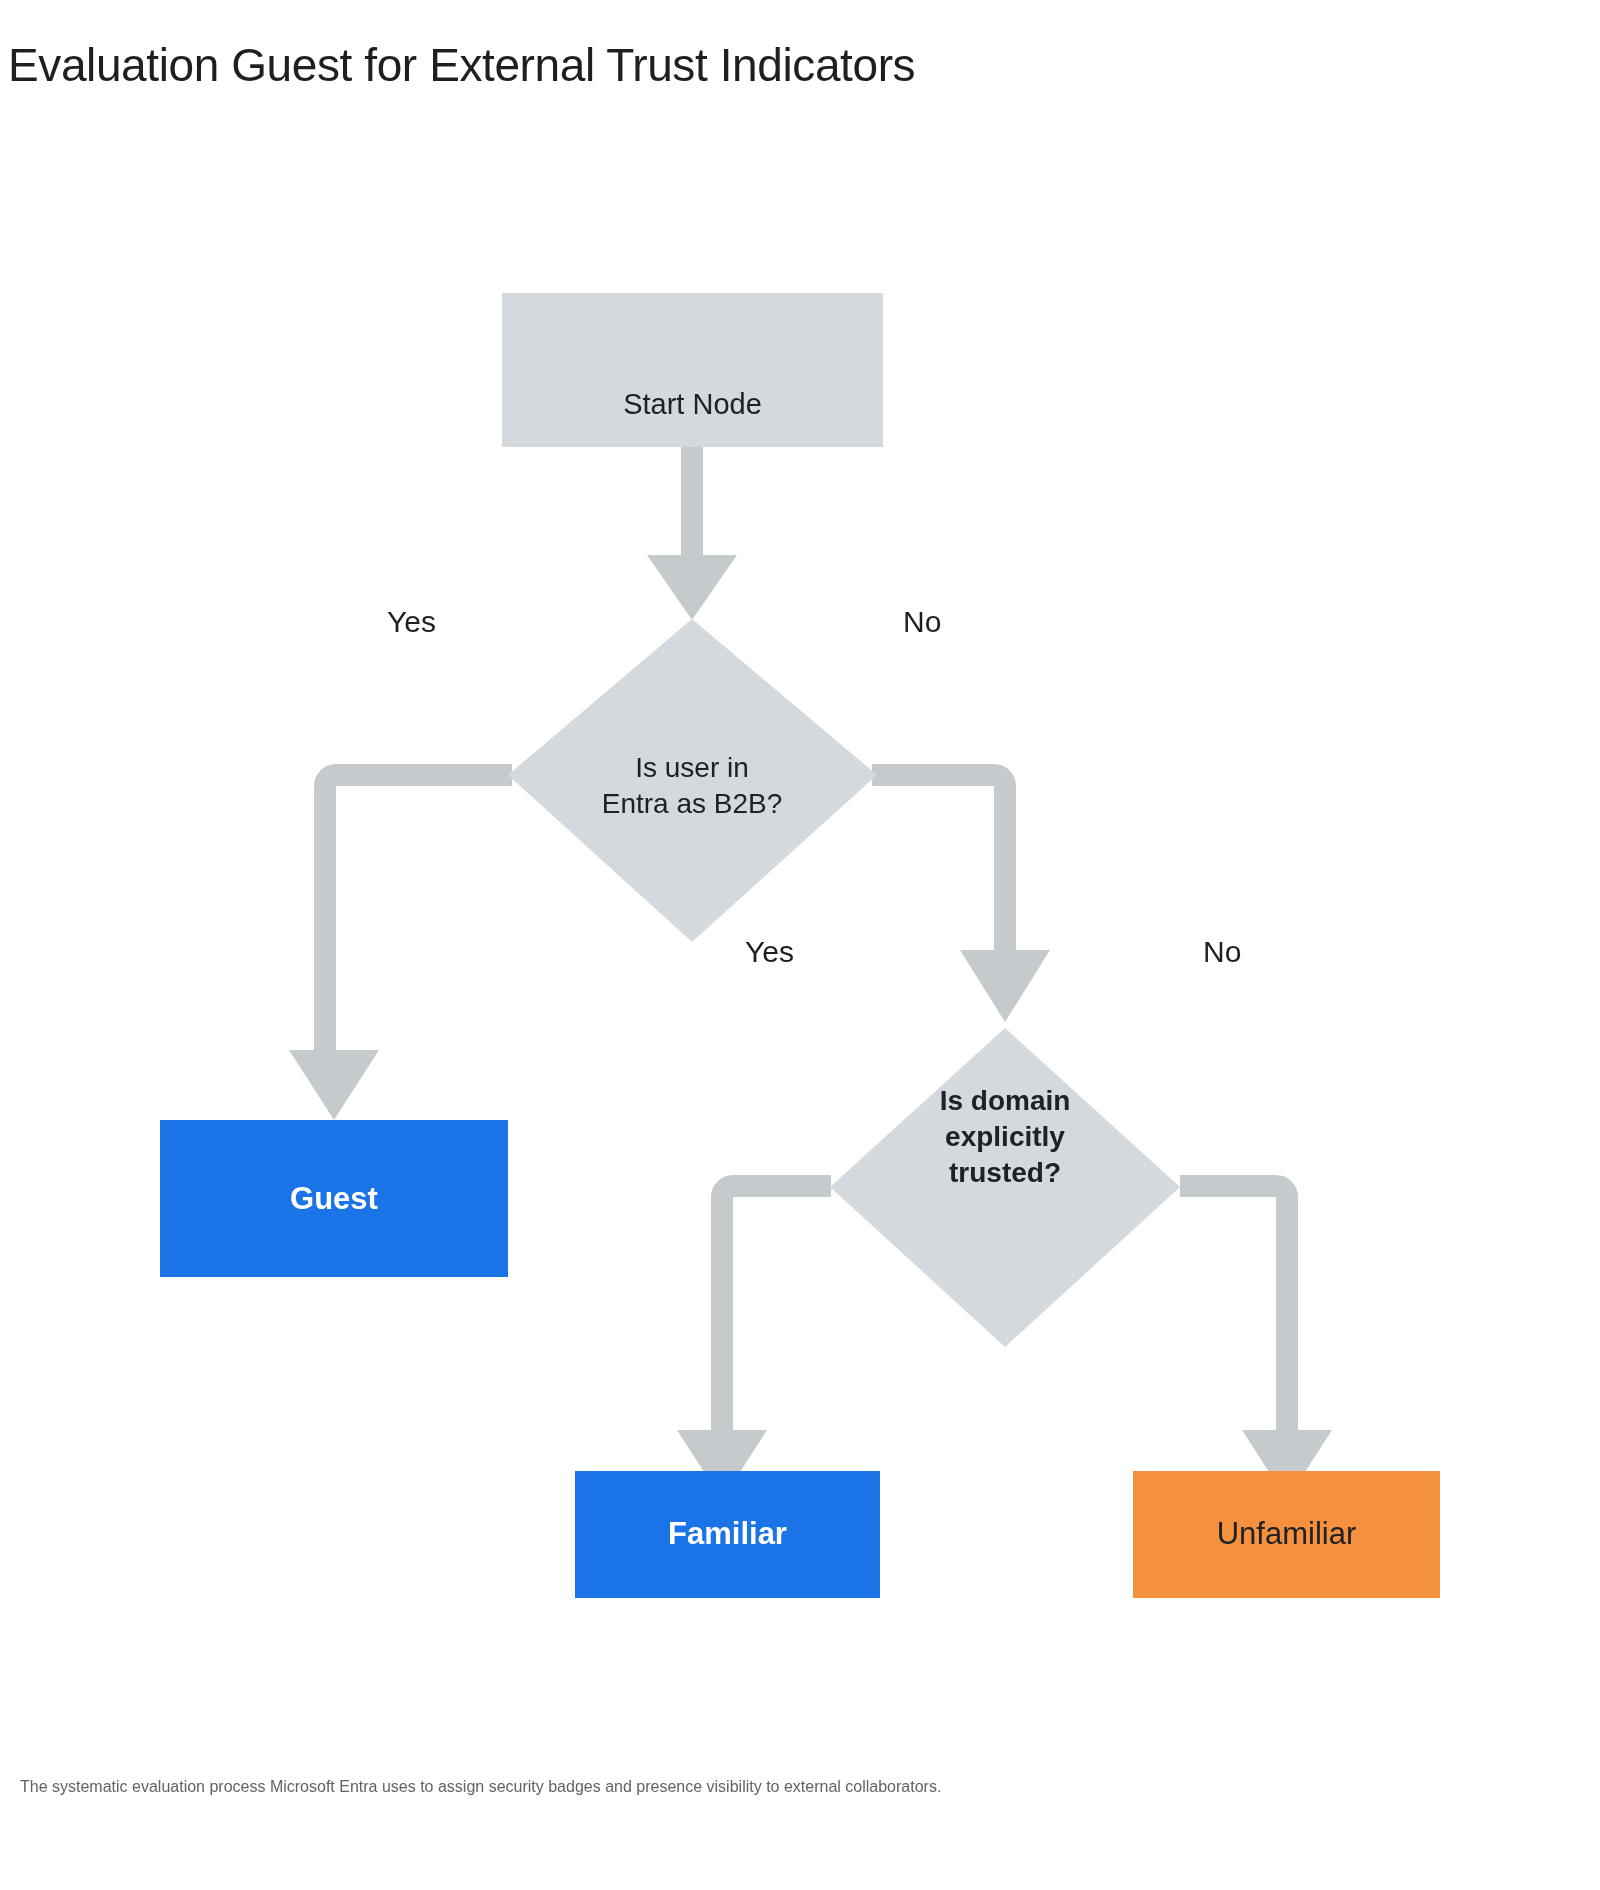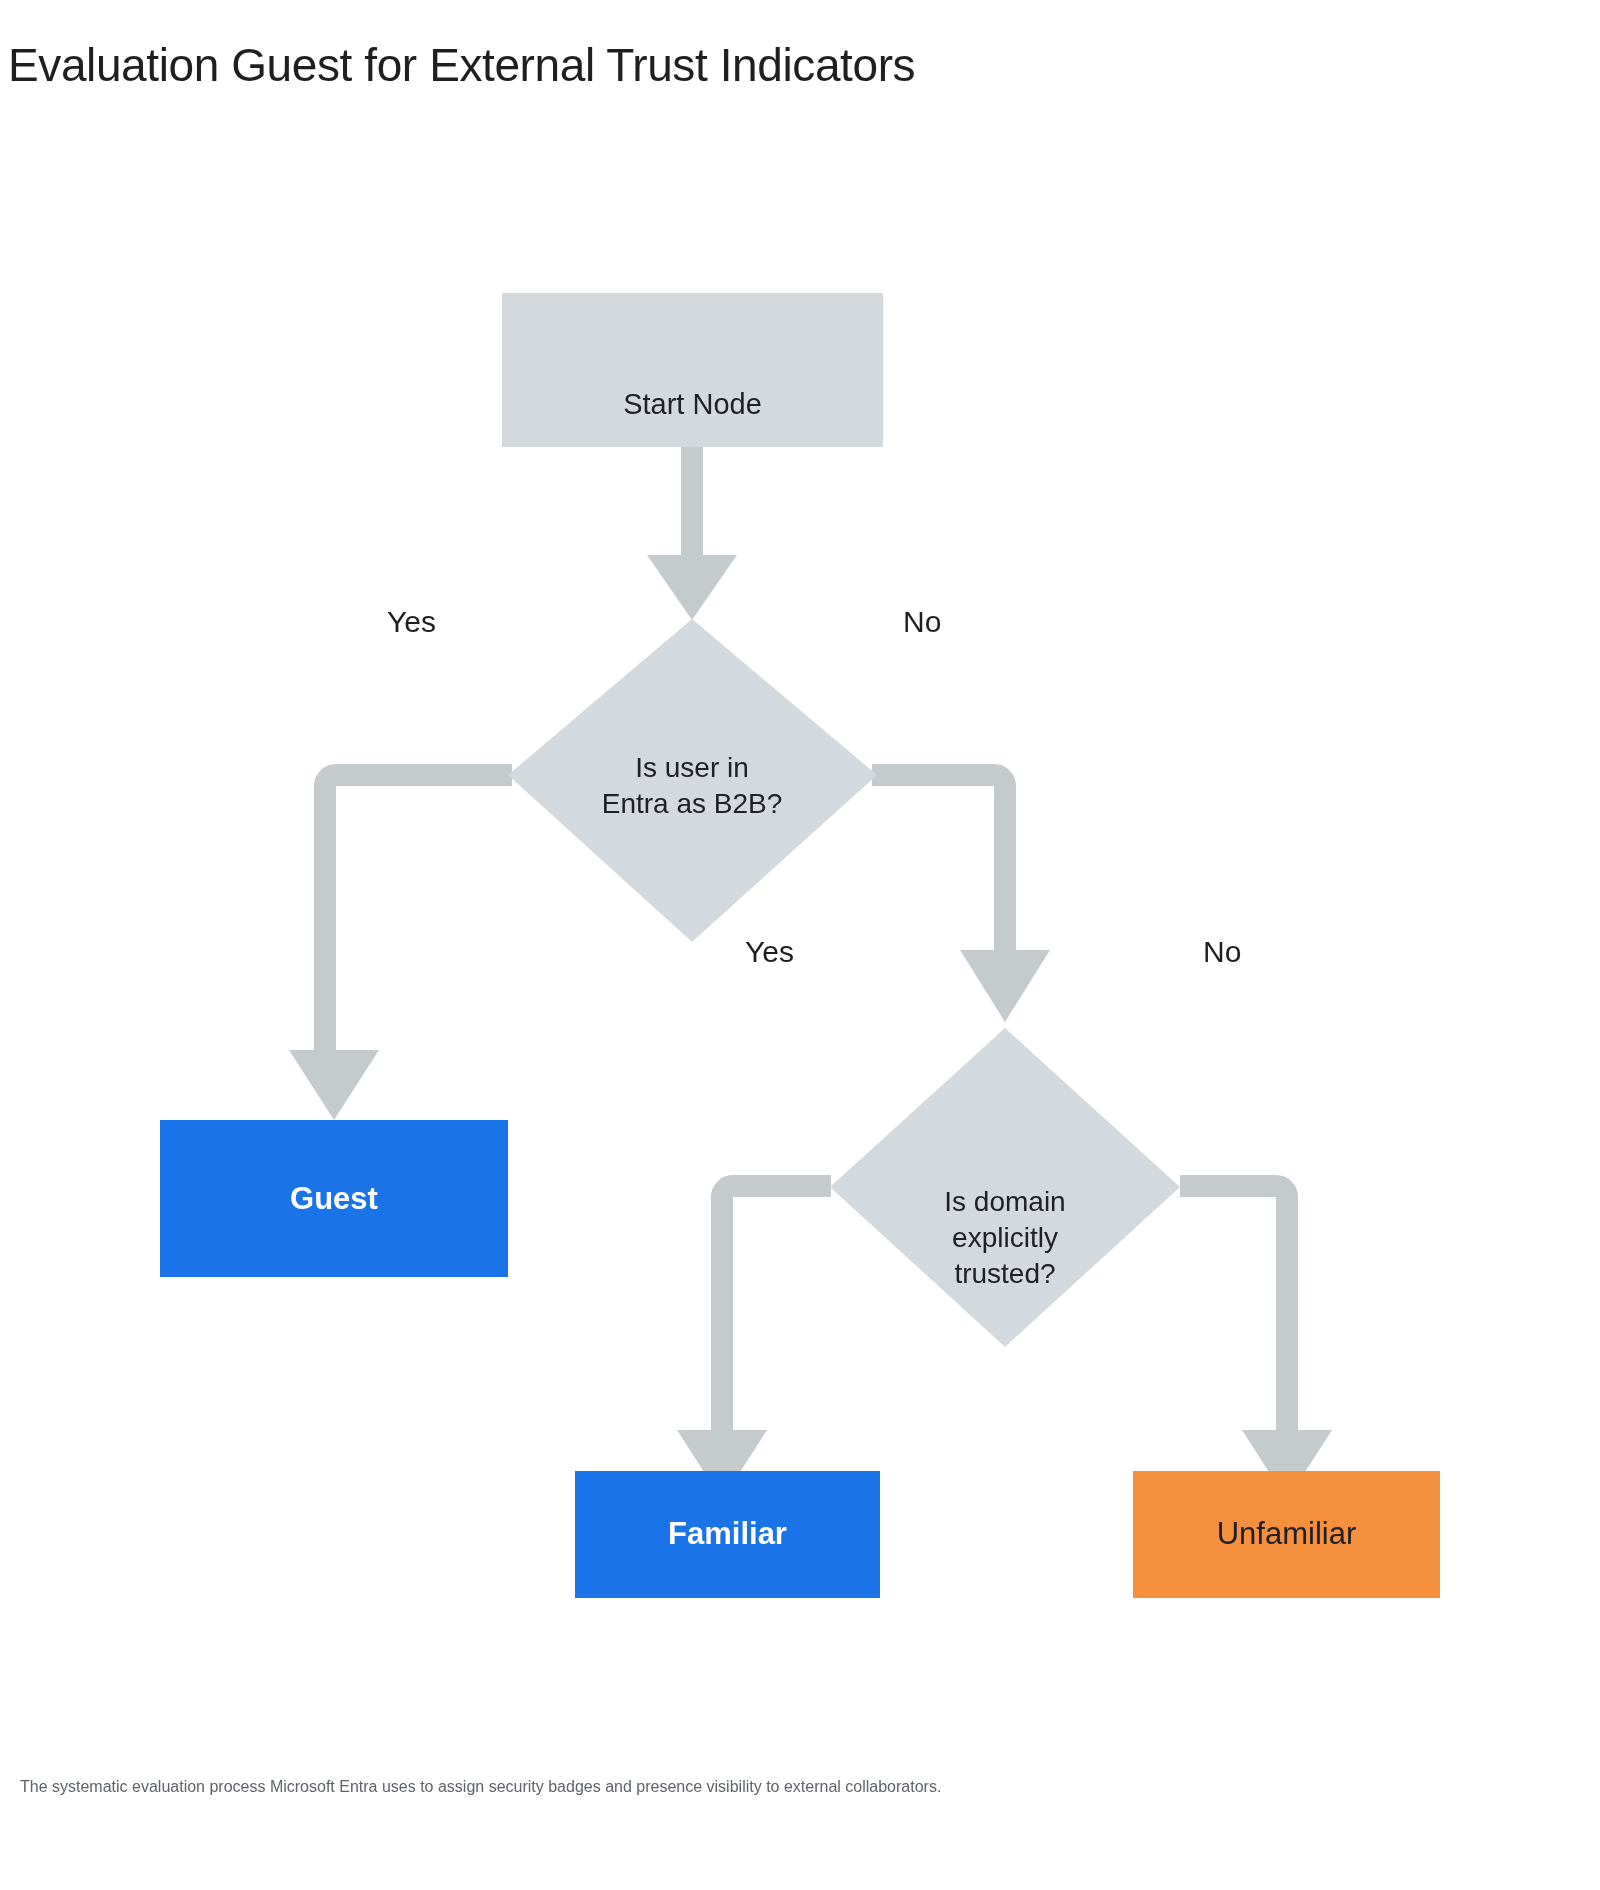--- a/index.html
+++ b/index.html
@@ -142,21 +142,21 @@
     </g>
   </svg>
 
   <div class="node-label process" style="left:502px; top:200px; width:381px;margin-top:36px;">Start Node</div>
 
   <div class="node-label decision" style="left:512px; top:600px; width:360px;">Is user in
 Entra as B2B?</div>
 
   <div class="node-label terminal-light" style="left:160px; top:1029px; width:348px;">Guest</div>
 
-  <div class="node-label decision" style="left:845px; top:1034px; width:320px;">Is domain
+  <div class="node-label decision" style="left:845px; top:933px; width:320px;font-weight:bold;">Is domain
 explicitly
 trusted?</div>
 
   <div class="node-label terminal-dark" style="left:1133px; top:1364px; width:307px;">Unfamiliar</div>
 
   <div class="node-label terminal-light" style="left:575px; top:1364px; width:305px;">Familiar</div>
 
   <div class="edge-label" style="left:387px; top:455px;">Yes</div>
 
   <div class="edge-label" style="left:903px; top:455px;">No</div>

